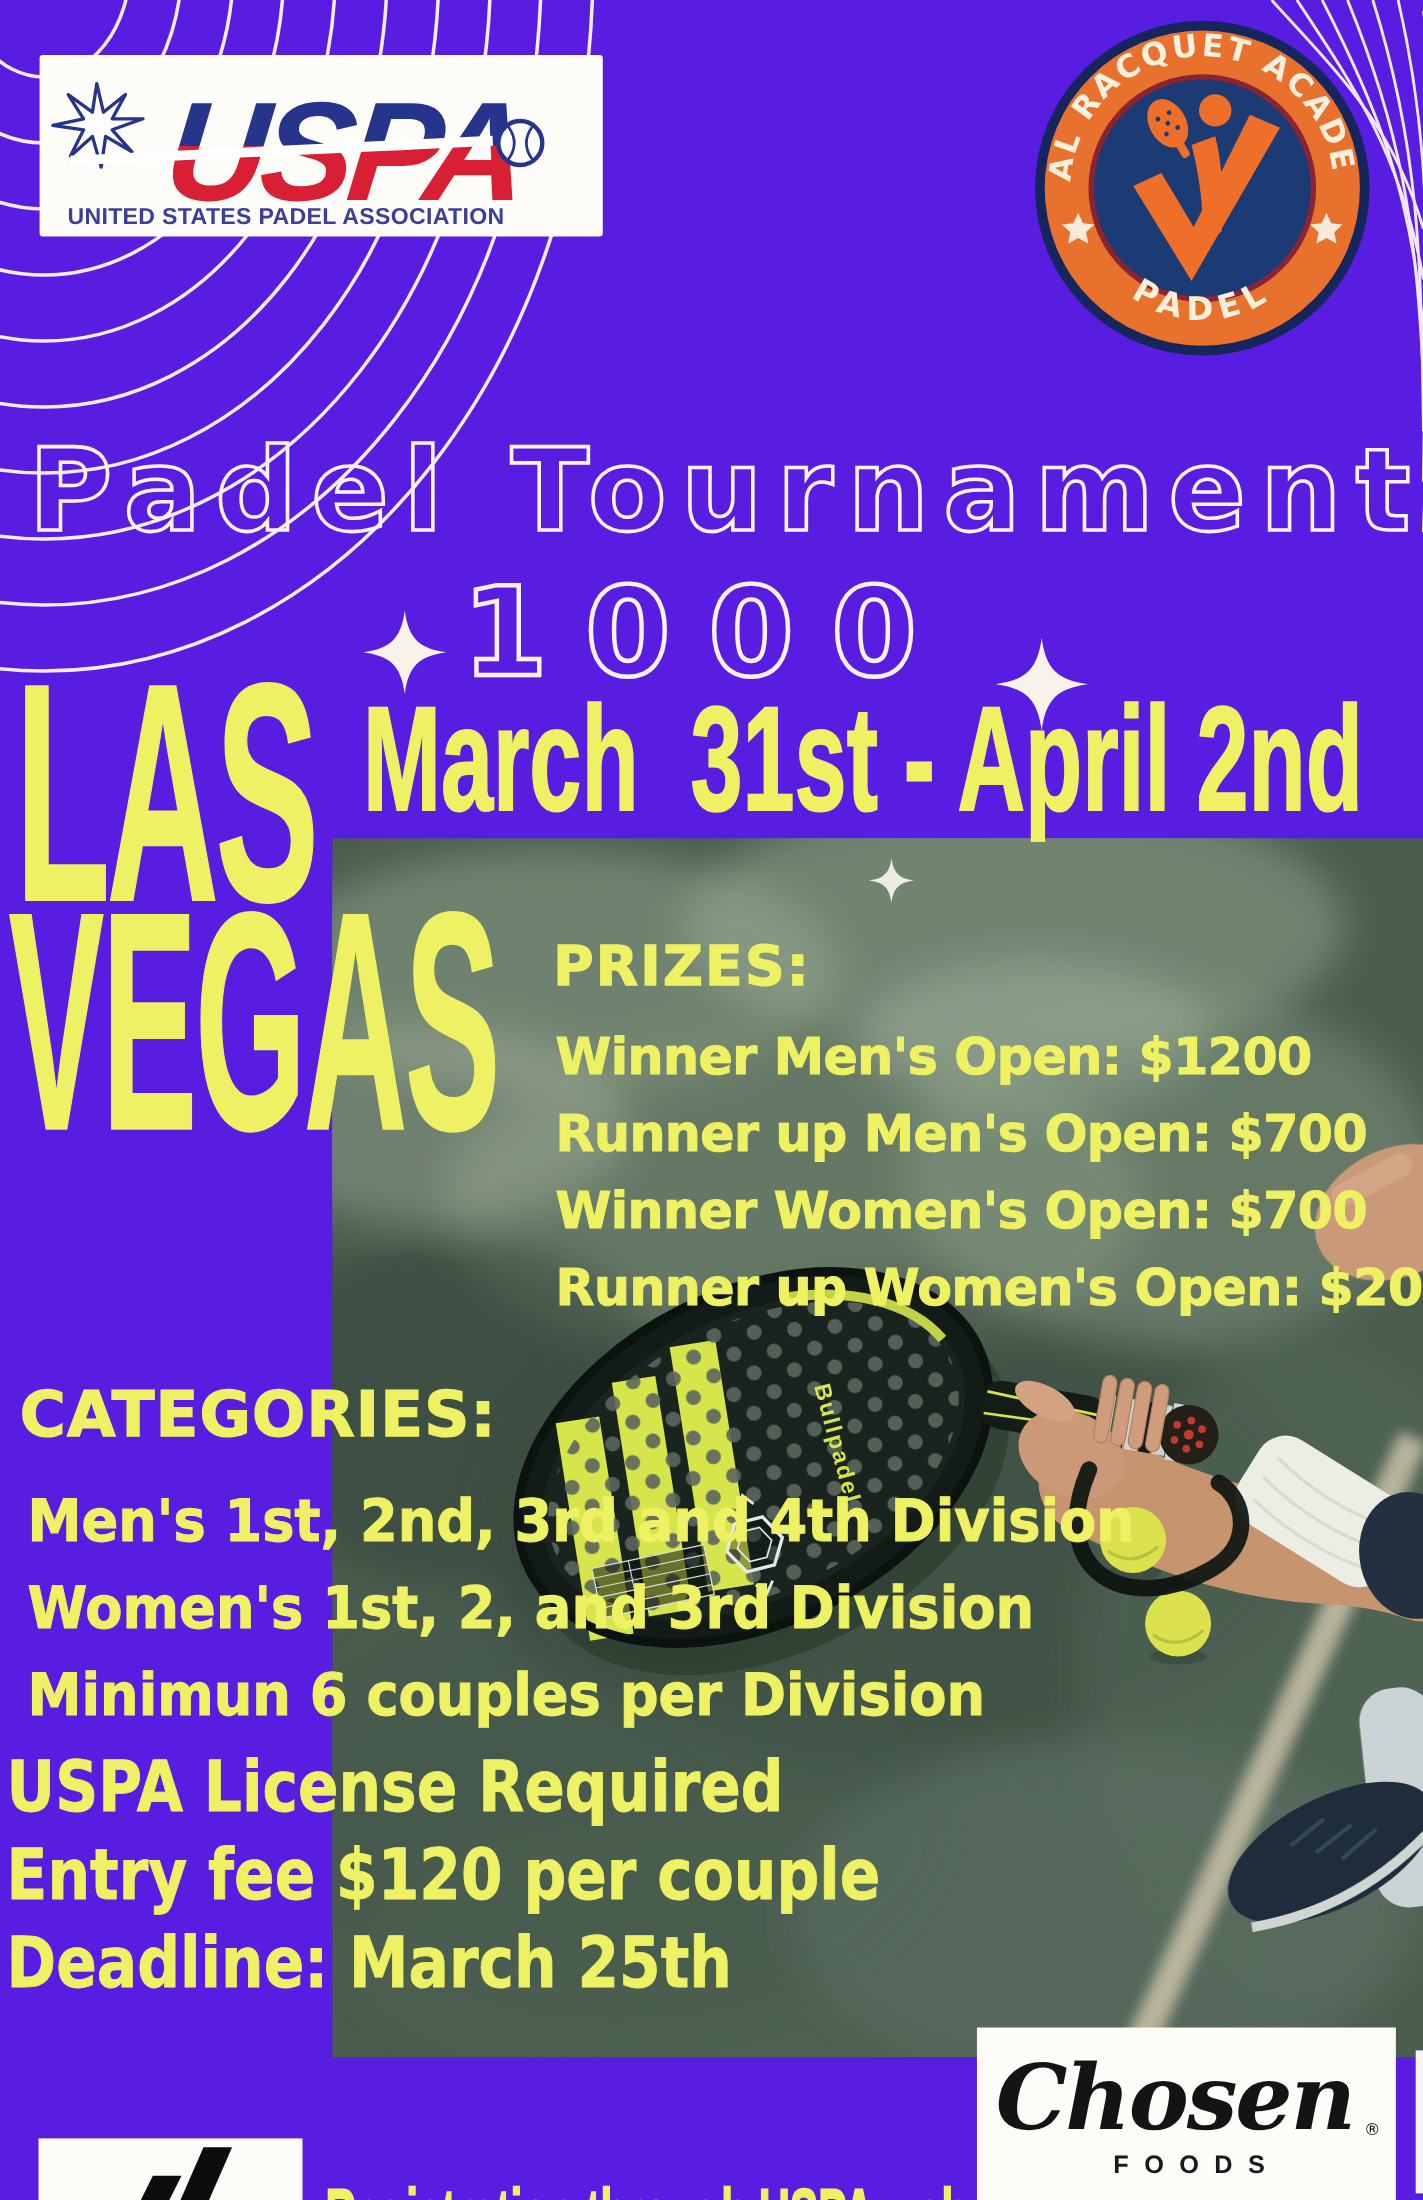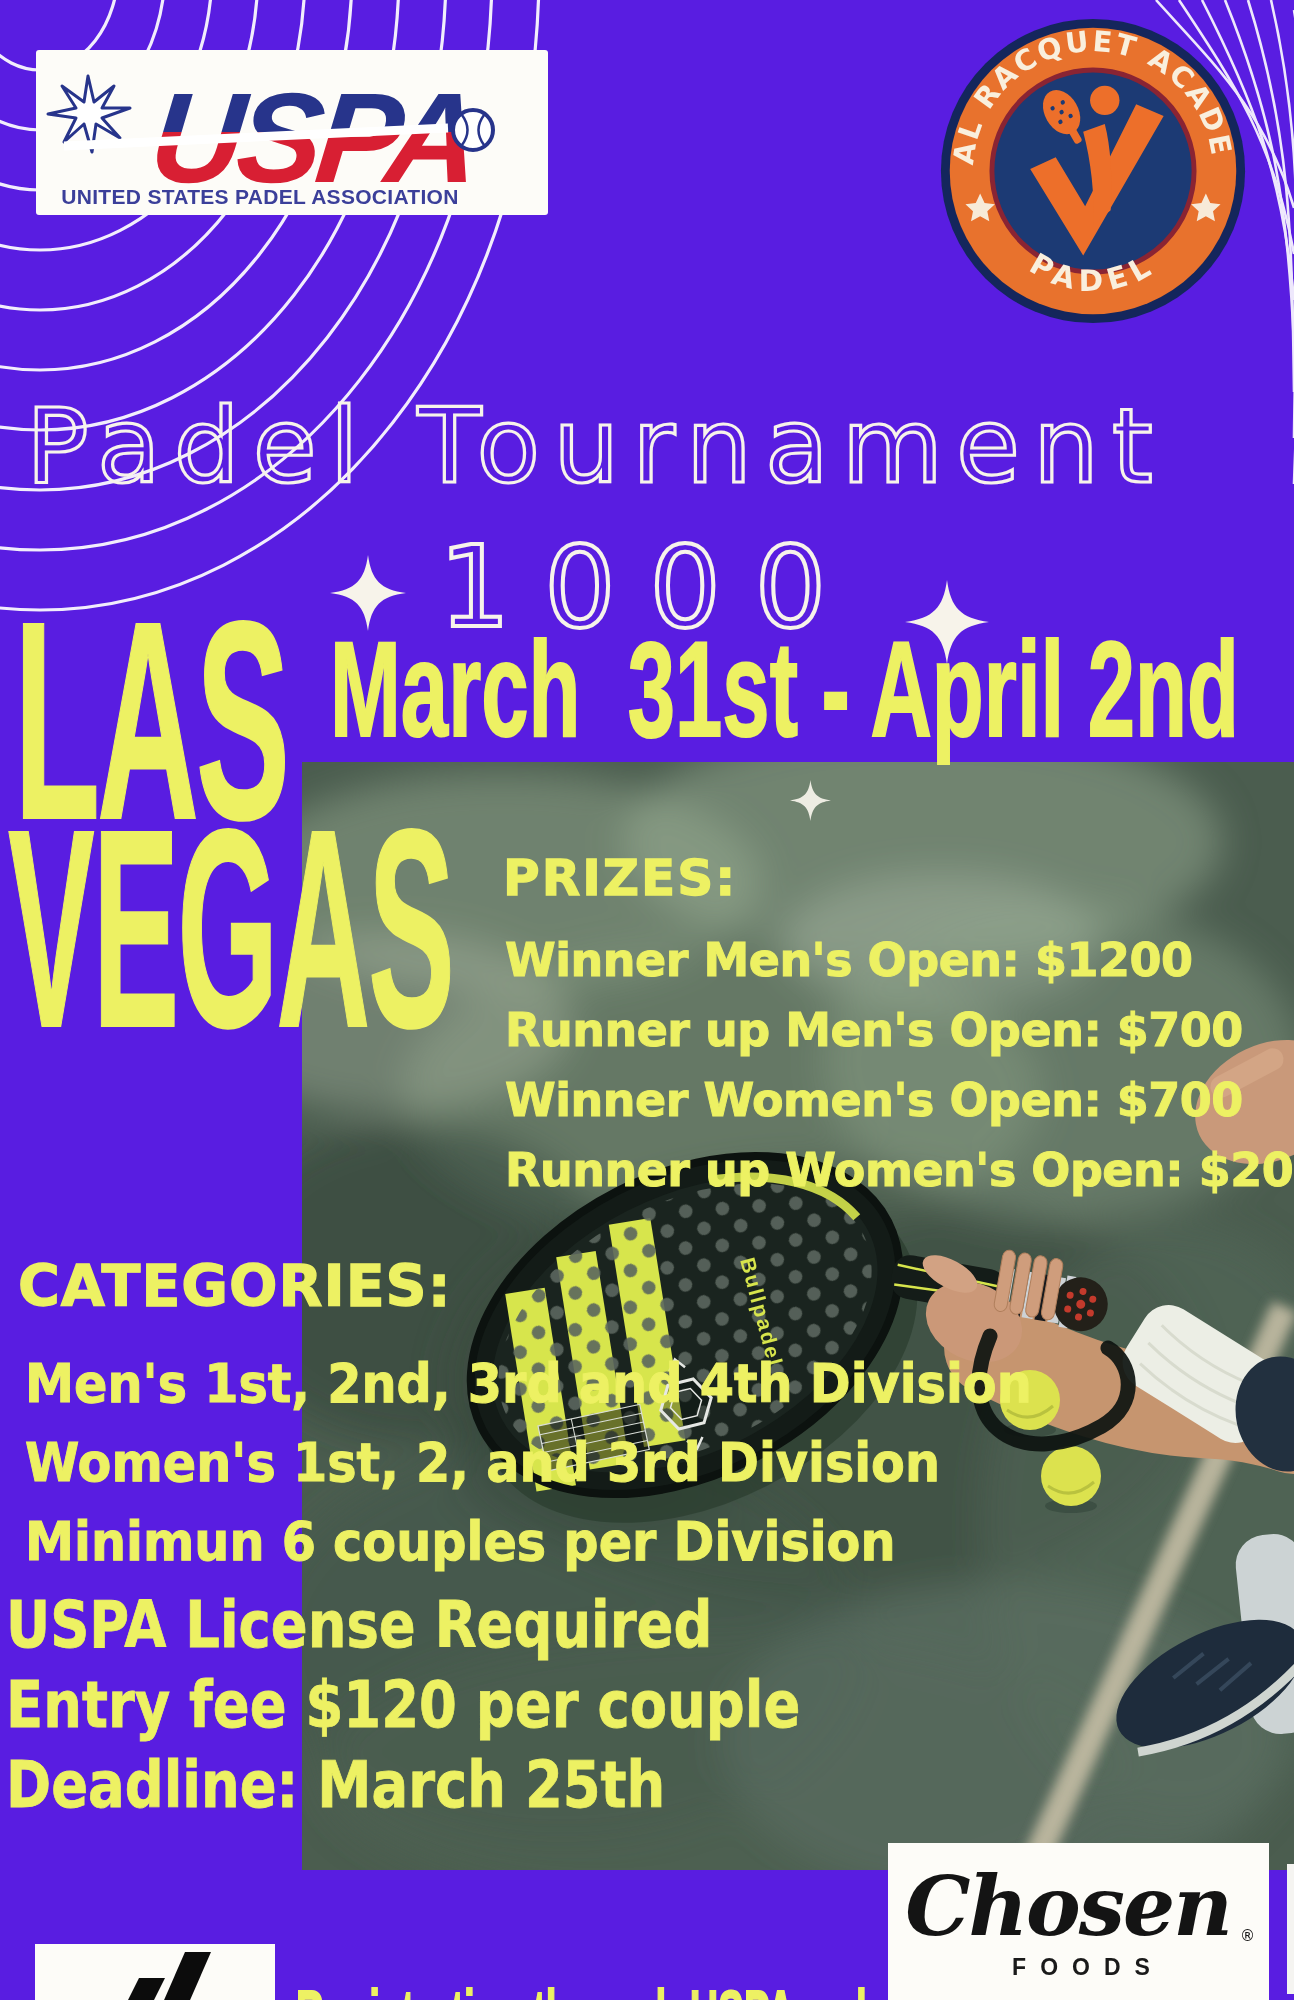--- a/index.html
+++ b/index.html
@@ -9,25 +9,25 @@
     font-family:"Liberation Sans",sans-serif;
   }
   .abs{position:absolute;}
   .decor{position:absolute;left:0;top:0;z-index:1;}
   .photo{position:absolute;left:302px;top:762px;width:992px;height:1108px;z-index:2;}
   .z3{z-index:3;}
   
   .whitebox{position:absolute;background:#fdfcf8;z-index:3;}
   
   .outline-text{
-    font-family:"DejaVu Sans",sans-serif;font-weight:normal;color:transparent;
+    font-family:"DejaVu Sans",sans-serif;font-weight:bold;color:transparent;
     -webkit-text-stroke:3.2px #f7f3ea;white-space:nowrap;line-height:1;
   }
   .title{left:26px;top:394px;font-size:104px;letter-spacing:13px;}
-  .points{left:420px;top:531px;width:440px;text-align:right;font-size:112px;letter-spacing:34px;-webkit-text-stroke:4px #f7f3ea;}
+  .points{left:420px;top:520px;width:440px;text-align:right;font-size:112px;letter-spacing:34px;-webkit-text-stroke:4px #f7f3ea;}
   
   .cond{
     font-family:"Liberation Sans",sans-serif;font-weight:bold;color:#edf163;
     -webkit-text-stroke:2px #edf163;white-space:pre;line-height:1;transform-origin:0 0;
   }
   .dates{left:330px;top:622px;font-size:135px;transform:scaleX(.63);}
   .las{left:14px;top:580px;font-size:282px;letter-spacing:-6px;transform:scaleX(.50);}
   .vegas{left:8px;top:788px;font-size:282px;letter-spacing:-4px;transform:scaleX(.46);}
   
   .round{

